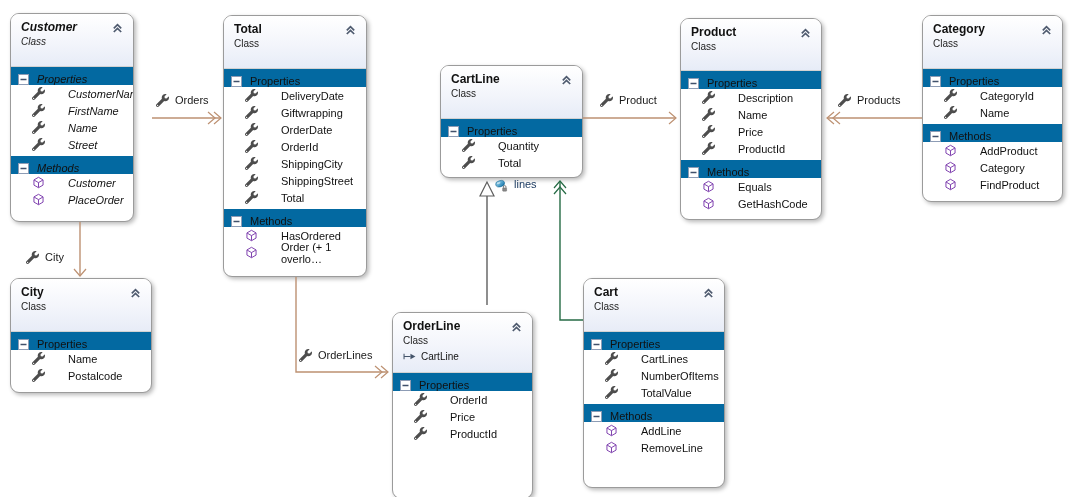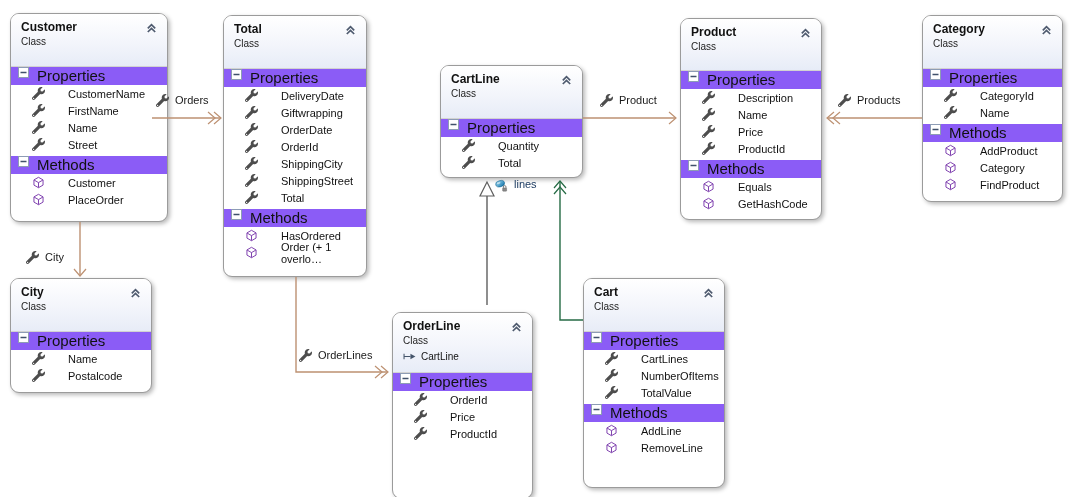--- a/index.html
+++ b/index.html
@@ -8,37 +8,37 @@
   .class-box{position:absolute;background:#fff;border:1px solid #9b9b9b;border-radius:9px;
              box-shadow:2px 2px 4px rgba(0,0,0,.28);box-sizing:border-box;overflow:hidden;z-index:1;}
   .box-header{box-sizing:border-box;padding:6px 10px 0 10px;position:relative;
               background:linear-gradient(180deg,#ffffff 0%,#f3f5fb 55%,#e7ecf7 100%);
               border-bottom:1px solid #d2d2d2;}
   .box-title{font-size:12px;font-weight:bold;color:#111;line-height:14px;}
   .box-kind{font-size:10px;color:#222;line-height:12px;margin-top:2px;}
   .base-row{display:flex;align-items:center;gap:4px;margin-top:4px;font-size:10px;color:#111;}
   .chevron-btn{position:absolute;top:8px;right:9px;width:13px;height:12px;cursor:pointer;z-index:2;
                display:inline-flex;}
-  .band{background:#8b5cf6;height:18px;display:flex;align-items:flex-start;gap:8px;
-        padding-left:7px;font-size:15px;color:#111;}
+  .band{background:#0369a1;height:18px;display:flex;align-items:flex-end;gap:8px;
+        padding-left:7px;font-size:11px;color:#111;}
   .band.later{margin-top:3px;}
   .member{display:flex;align-items:center;gap:23px;padding-left:21px;height:17px;
           font-size:11px;color:#111;}
   .icon{display:inline-flex;align-items:center;justify-content:center;line-height:0;}
   .conn-layer{position:absolute;left:0;top:0;z-index:2;pointer-events:none;}
   .conn-layer g{pointer-events:visibleStroke;}
   .conn-label{position:absolute;display:flex;align-items:flex-start;gap:6px;height:16px;
               font-size:11px;color:#1a1a1a;z-index:3;white-space:nowrap;cursor:default;}
   .conn-label.field-label{color:#16355c;}
 </style>
 </head>
 <body>
 
 <div id="canvas">
-    <div class="class-box" style="left: 10px; top: 13px; width: 158px; height: 209px;">
+    <div class="class-box" style="left: 10px; top: 13px; width: 124px; height: 209px; font-style: italic;">
       <div class="box-header" style="height: 53px;">
         <div class="box-title">Customer</div>
         <div class="box-kind">Class</div>
       </div>
       <span class="chevron-btn">
         <svg width="13" height="12" viewBox="0 0 12 12">
           <path d="M2.3 6.3 L6 2.7 L9.7 6.3 M2.3 10 L6 6.4 L9.7 10" fill="none" stroke="#4e5a6e" stroke-width="1.7"></path>
         </svg>
       </span>
       <div class="band">

